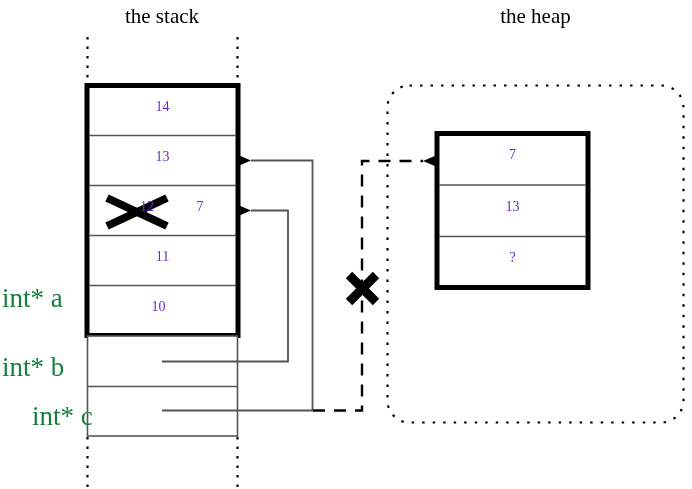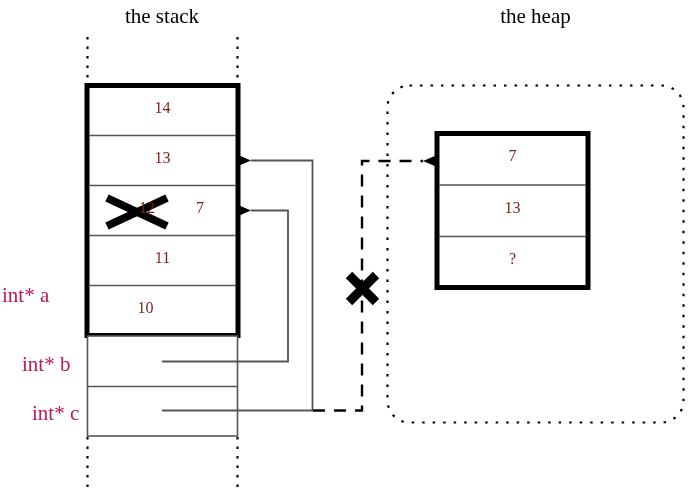--- a/index.html
+++ b/index.html
@@ -21,43 +21,43 @@
     font-size: 21px;
     line-height: 1;
     white-space: nowrap;
     color: #000;
   }
   #title-stack { left: 0; top: 6px; width: 324px; text-align: center; }
   #title-heap  { left: 387px; top: 6px; width: 297px; text-align: center; }
 
   .var-label {
     position: absolute;
-    font-size: 21px;
+    font-size: 27px;
     line-height: 1;
     white-space: nowrap;
     left: 2px;
-    color: #be185d;
+    color: #15803d;
   }
 
   svg.layer {
     position: absolute;
     left: 0;
     top: 0;
     width: 692px;
     height: 489px;
     overflow: visible;
   }
 
   .cellval {
     position: absolute;
-    font-size: 16px;
+    font-size: 14px;
     line-height: 1;
     white-space: nowrap;
     text-align: center;
-    color: #7f1d1d;
+    color: #6d28d9;
   }
 </style>
 </head>
 <body>
 
 <div id="canvas">
 
   <div class="title" id="title-stack">the stack</div>
   <div class="title" id="title-heap">the heap</div>
 
@@ -126,23 +126,23 @@
 
   <div class="cellval" style="left:87px; top:100px; width:151px;">14</div>
 
   <div class="cellval" style="left:87px; top:150px; width:151px;">13</div>
 
   <div class="cellval" style="left:87px; top:200px; width:120px;text-align:center;">12</div>
   <div class="cellval" style="left:160px; top:200px; width:80px;">7</div>
 
   <div class="cellval" style="left:87px; top:250px; width:151px;">11</div>
 
-  <div class="cellval" style="left:70px; top:300px; width:151px;font-family:Liberation Serif, serif;">10</div>
+  <div class="cellval" style="left:83px; top:300px; width:151px;font-family:Liberation Serif, serif;">10</div>
 
   <div class="var-label" style="top:285px;">int* a</div>
-  <div class="var-label" style="top:354px;margin-left:20px;">int* b</div>
+  <div class="var-label" style="top:354px;">int* b</div>
   <div class="var-label" style="top:403px;margin-left:30px;">int* c</div>
 
   <div class="cellval" style="left:437px; top:148px; width:151px;">7</div>
   <div class="cellval" style="left:437px; top:200px; width:151px;">13</div>
   <div class="cellval" style="left:437px; top:251px; width:151px;">?</div>
 
 </div>
 
 </body></html>

